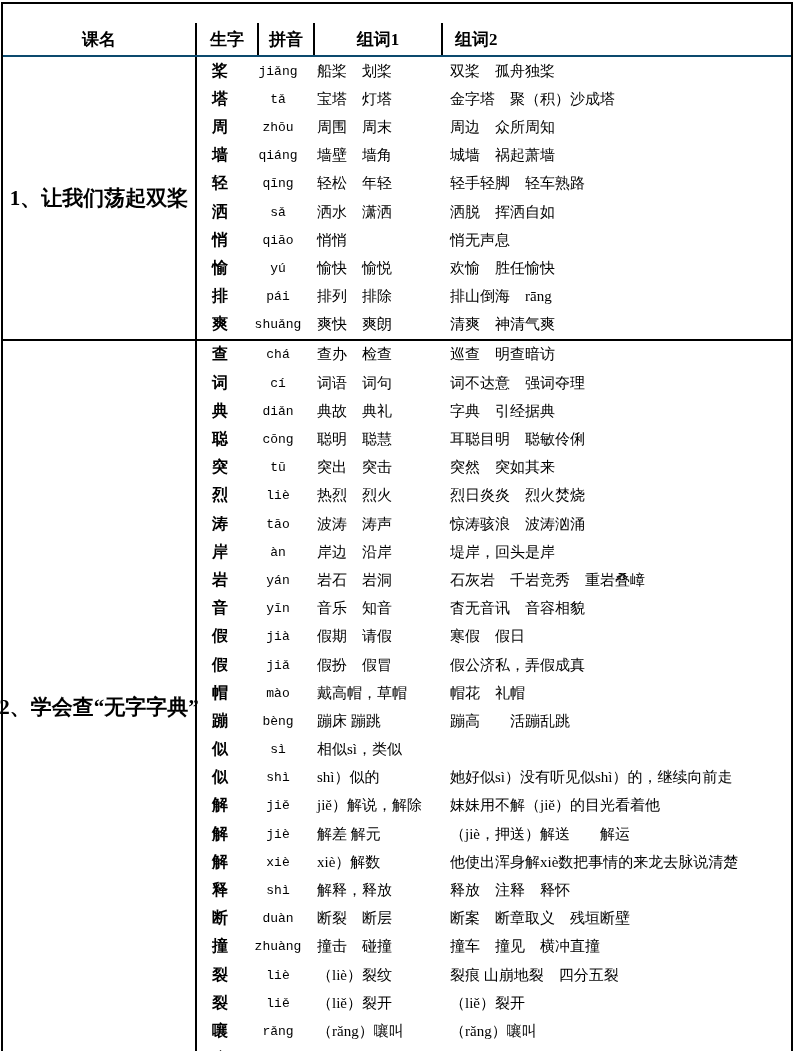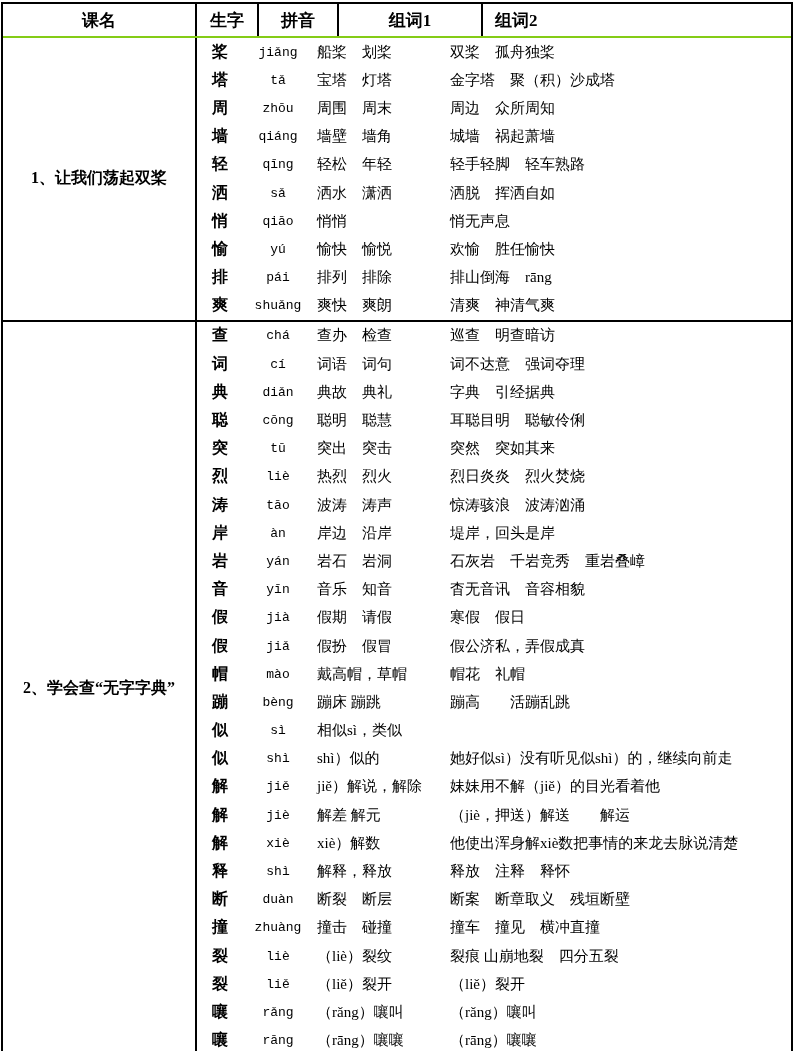--- a/index.html
+++ b/index.html
@@ -5,36 +5,36 @@
   html,body{margin:0;padding:0;background:#ffffff;}
   .page{
     width:796px;height:1051px;position:relative;background:#ffffff;
     color:#000;font-family:"Liberation Serif","DejaVu Serif",serif;
     overflow:hidden;box-sizing:border-box;
   }
   .table{
     position:absolute;left:1px;top:2px;width:792px;
     border:2px solid #000;border-bottom:none;box-sizing:border-box;
   }
-  .header-row{display:flex;height:32px;border-bottom:2px solid #84cc16;}
+  .header-row{display:flex;height:32px;border-bottom:2px solid #0c4a6e;margin-top:19px;}
   .hc{
     display:flex;align-items:center;justify-content:center;
     font-weight:bold;font-size:17px;box-sizing:border-box;white-space:nowrap;
   }
   .hc.c-title {width:194px;border-right:2px solid #000;}
   .hc.c-char  {width:62px;border-right:2px solid #000;}
-  .hc.c-pinyin{width:80px;border-right:2px solid #000;}
-  .hc.c-zuci1 {width:144px;border-right:2px solid #000;}
+  .hc.c-pinyin{width:56px;border-right:2px solid #000;}
+  .hc.c-zuci1 {width:128px;border-right:2px solid #000;}
   .hc.c-zuci2 {flex:1;justify-content:flex-start;padding-left:12px;border-radius:6px;}
   .section{display:flex;}
   .section.divided{border-bottom:2px solid #000;}
   .section-title{
     width:194px;border-right:2px solid #000;box-sizing:border-box;
     display:flex;align-items:center;justify-content:center;
-    font-weight:bold;font-size:16px;white-space:nowrap;
+    font-weight:bold;font-size:21px;white-space:nowrap;
   }
   .rows{flex:1;display:flex;flex-direction:column;}
   .row{display:flex;height:28.2px;align-items:center;white-space:nowrap;}
   .cell{box-sizing:border-box;overflow:visible;}
   .cell.char{width:46px;text-align:center;font-weight:bold;font-size:16px;}
   .cell.pinyin{
     width:70px;text-align:center;
     font-family:Liberation Mono, monospace;font-size:13px;
   }
   .cell.zuci1{width:128px;padding-left:4px;font-size:15px;}

